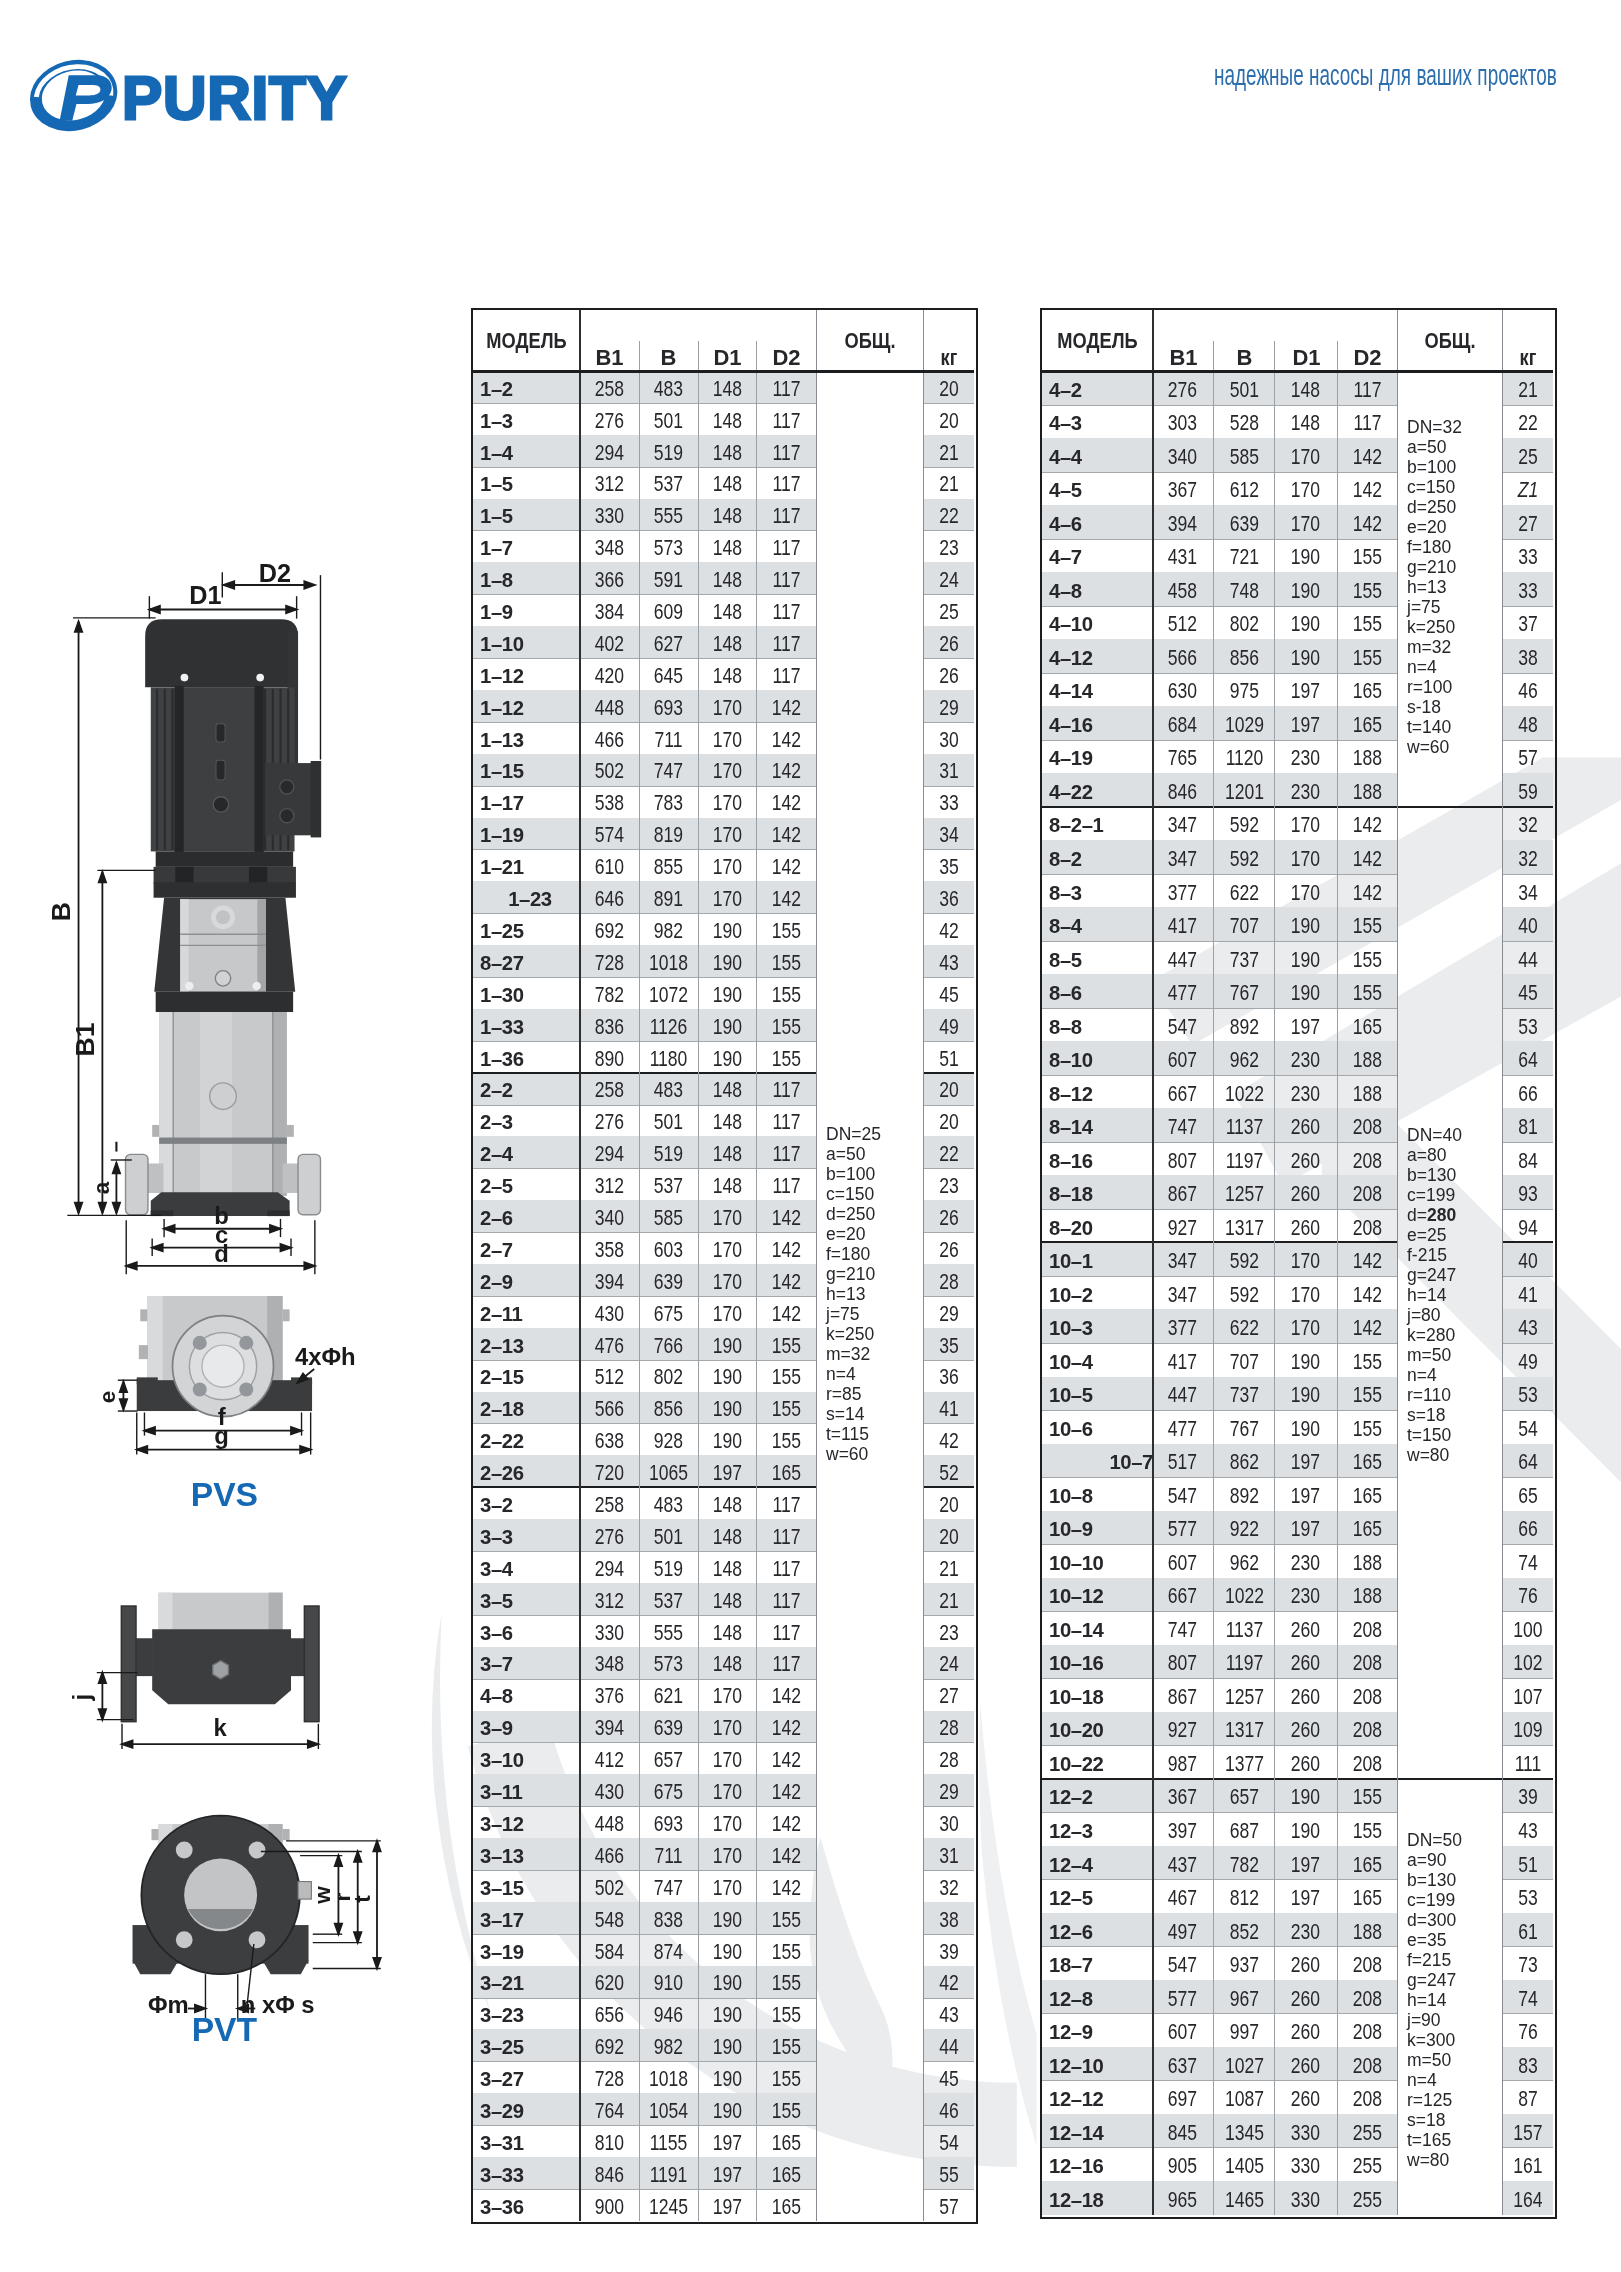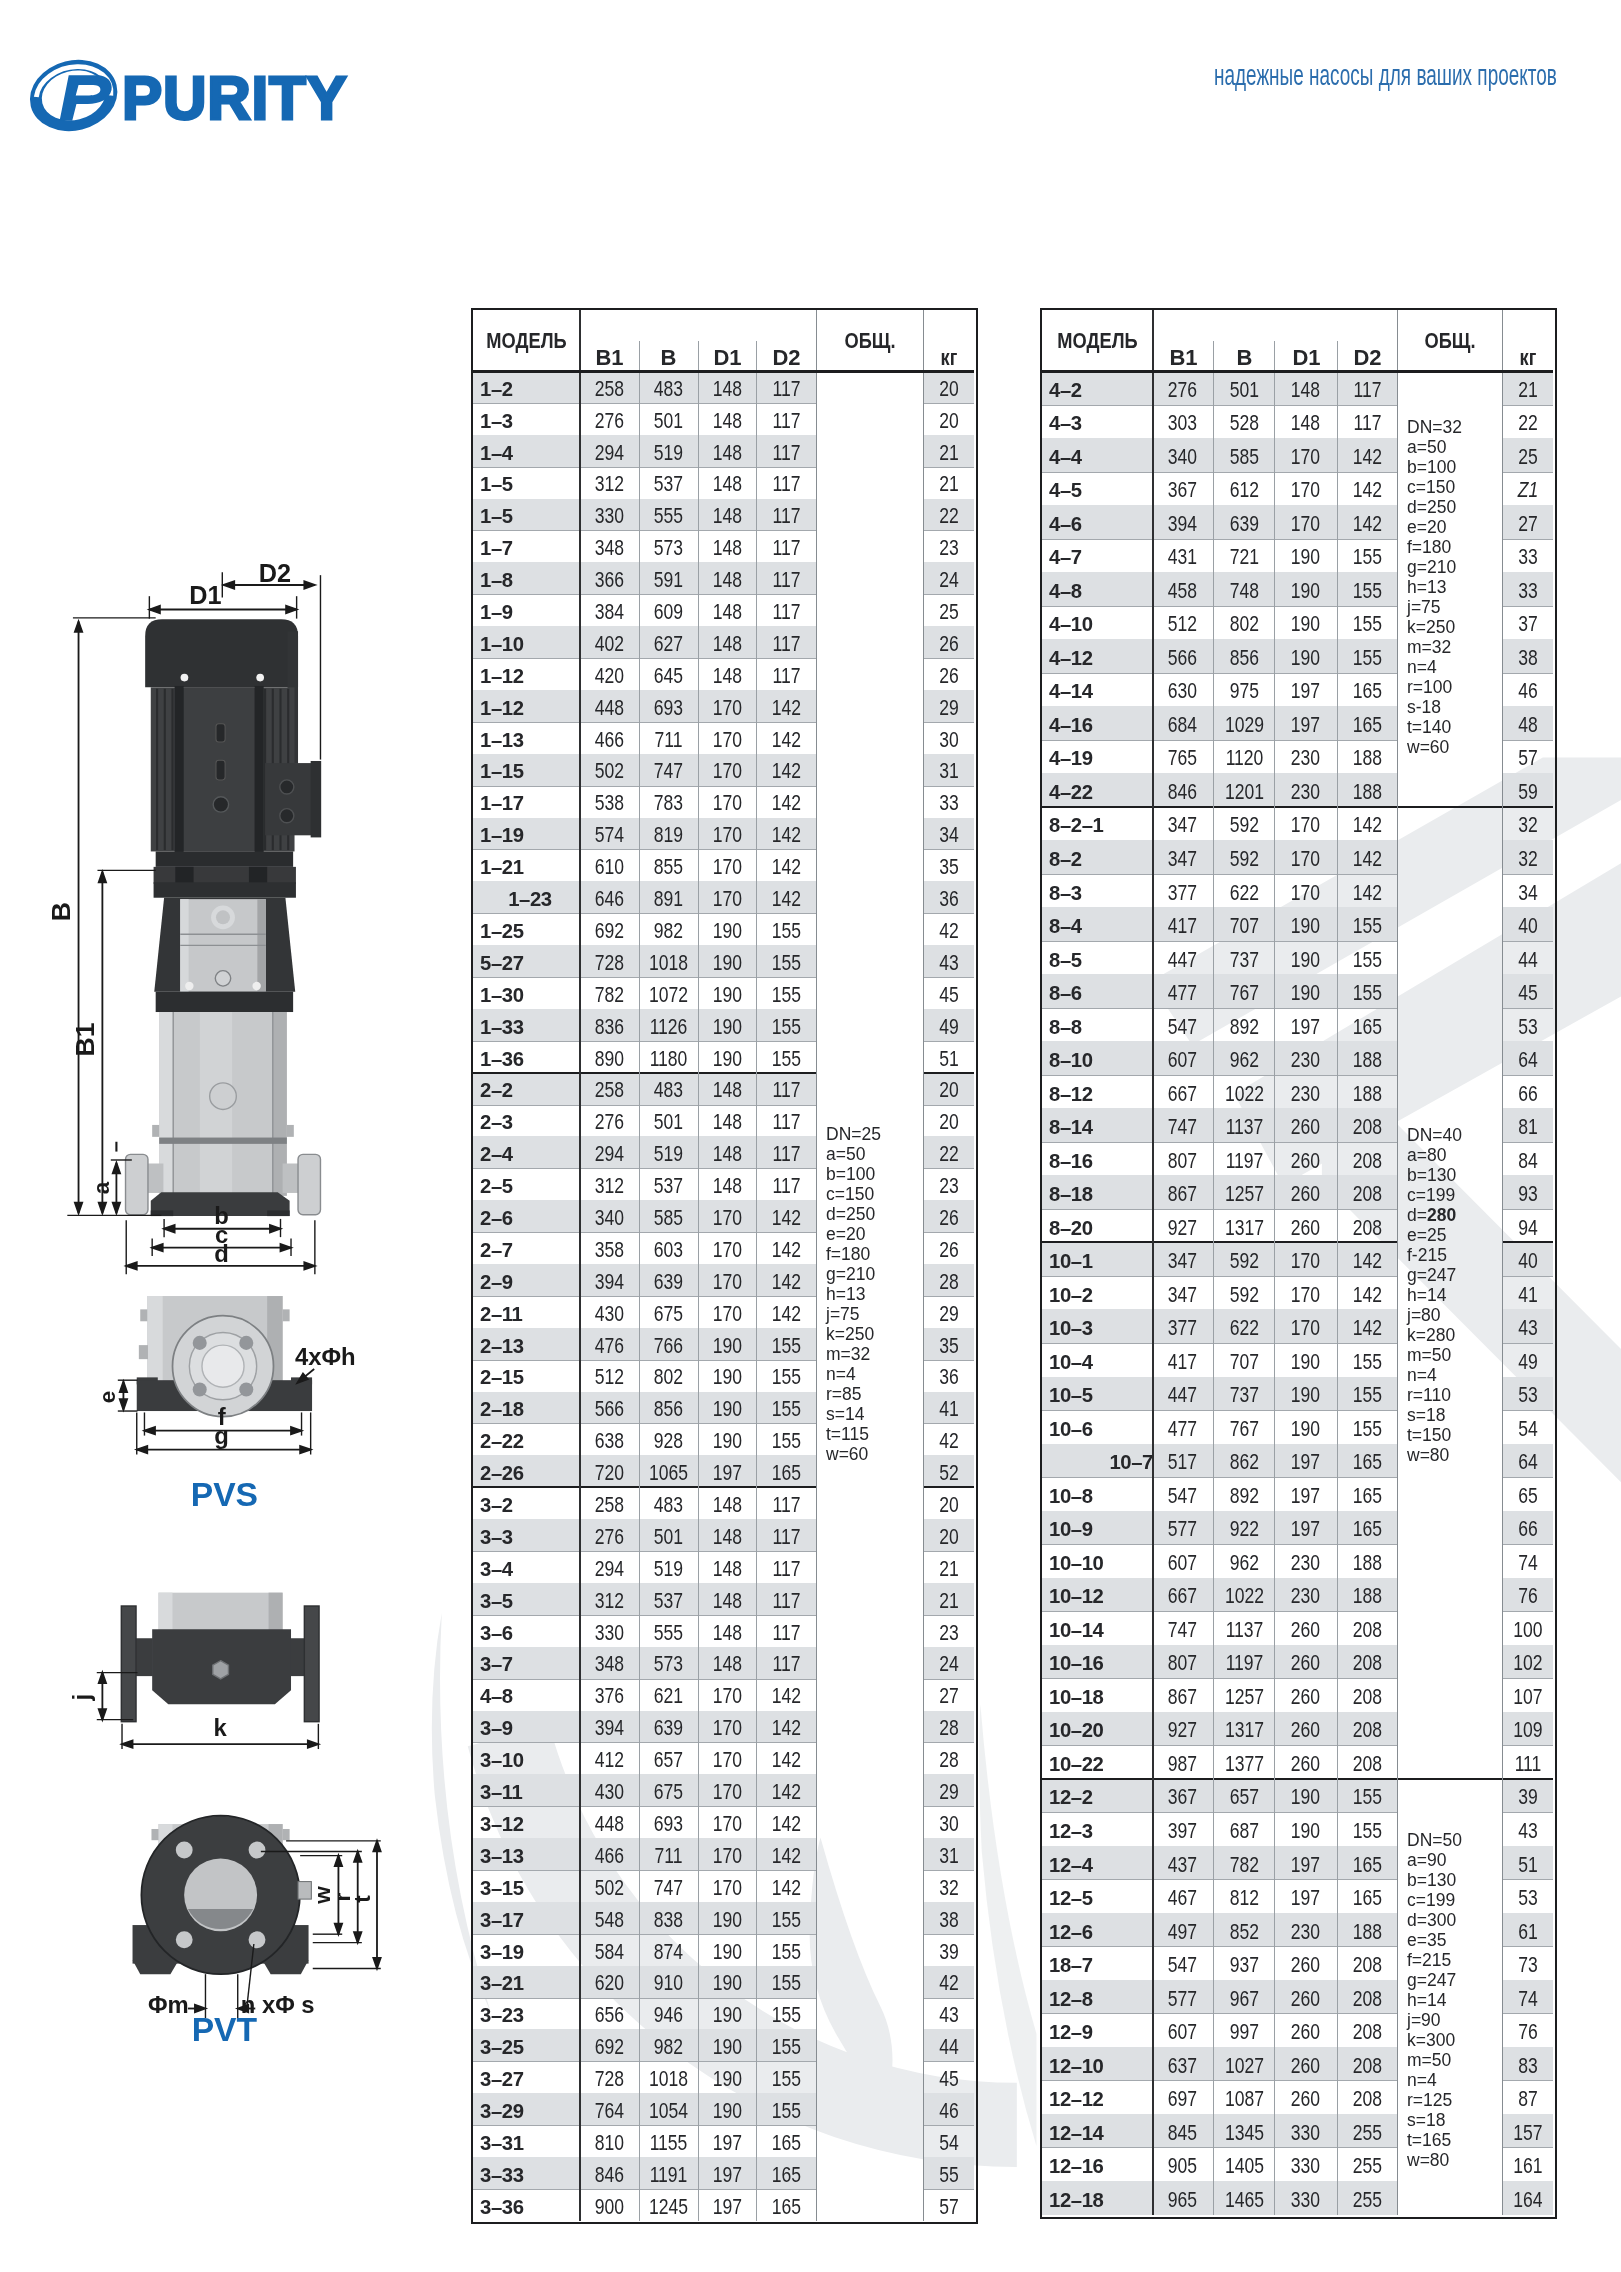--- a/index.html
+++ b/index.html
@@ -566,21 +566,21 @@
 <div class="cn" style="top:573px;height:32px;line-height:32px;left:162px;width:67px;">891</div>
 <div class="cn" style="top:573px;height:32px;line-height:32px;left:221px;width:67px;">170</div>
 <div class="cn" style="top:573px;height:32px;line-height:32px;left:280px;width:67px;">142</div>
 <div class="cn" style="top:573px;height:32px;line-height:32px;left:448px;width:56px;">36</div>
 <div class="cm" style="top:605px;height:32px;line-height:32px;left:7px;width:100px;">1–25</div>
 <div class="cn" style="top:605px;height:32px;line-height:32px;left:103px;width:67px;">692</div>
 <div class="cn" style="top:605px;height:32px;line-height:32px;left:162px;width:67px;">982</div>
 <div class="cn" style="top:605px;height:32px;line-height:32px;left:221px;width:67px;">190</div>
 <div class="cn" style="top:605px;height:32px;line-height:32px;left:280px;width:67px;">155</div>
 <div class="cn" style="top:605px;height:32px;line-height:32px;left:448px;width:56px;">42</div>
-<div class="cm" style="top:637px;height:32px;line-height:32px;left:7px;width:100px;">5–27</div>
+<div class="cm" style="top:637px;height:32px;line-height:32px;left:7px;width:100px;">8–27</div>
 <div class="cn" style="top:637px;height:32px;line-height:32px;left:103px;width:67px;">728</div>
 <div class="cn" style="top:637px;height:32px;line-height:32px;left:162px;width:67px;">1018</div>
 <div class="cn" style="top:637px;height:32px;line-height:32px;left:221px;width:67px;">190</div>
 <div class="cn" style="top:637px;height:32px;line-height:32px;left:280px;width:67px;">155</div>
 <div class="cn" style="top:637px;height:32px;line-height:32px;left:448px;width:56px;">43</div>
 <div class="cm" style="top:669px;height:32px;line-height:32px;left:7px;width:100px;">1–30</div>
 <div class="cn" style="top:669px;height:32px;line-height:32px;left:103px;width:67px;">782</div>
 <div class="cn" style="top:669px;height:32px;line-height:32px;left:162px;width:67px;">1072</div>
 <div class="cn" style="top:669px;height:32px;line-height:32px;left:221px;width:67px;">190</div>
 <div class="cn" style="top:669px;height:32px;line-height:32px;left:280px;width:67px;">155</div>

